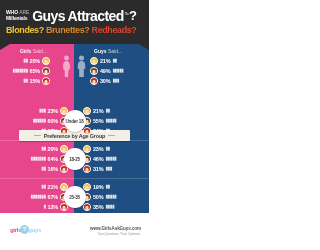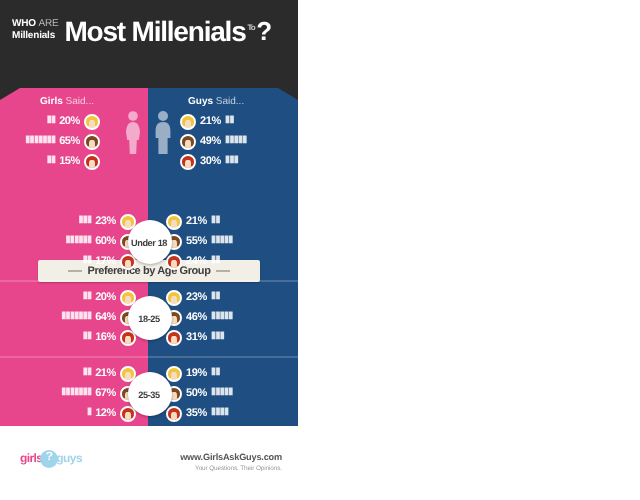--- a/index.html
+++ b/index.html
@@ -421,22 +421,27 @@
     <div class="header-inner">
       <div class="title-line1">
         <div class="title-small">
           <div class="t-who">
             <span>WHO</span>
             <span class="are">are</span>
           </div>
           <div class="t-mill">Millenials</div>
         </div>
         <div class="t-main">
-          <span>Most Millenials</span><span class="t-to">To</span><span class="t-q">?</span>
-        </div>
+          <span>Guys Attracted</span><span class="t-to">To</span><span class="t-q">?</span>
+        </div>
+      </div>
+      <div class="title-line2">
+        <span class="w-blonde">Blondes?</span>
+        <span class="w-brun">Brunettes?</span>
+        <span class="w-red">Redheads?</span>
       </div>
     </div>
   </div>
 
   <div class="panels">
 
     <div class="panel-girls">
       <div class="notch-l"></div>
 
       <div class="said said-girls">

